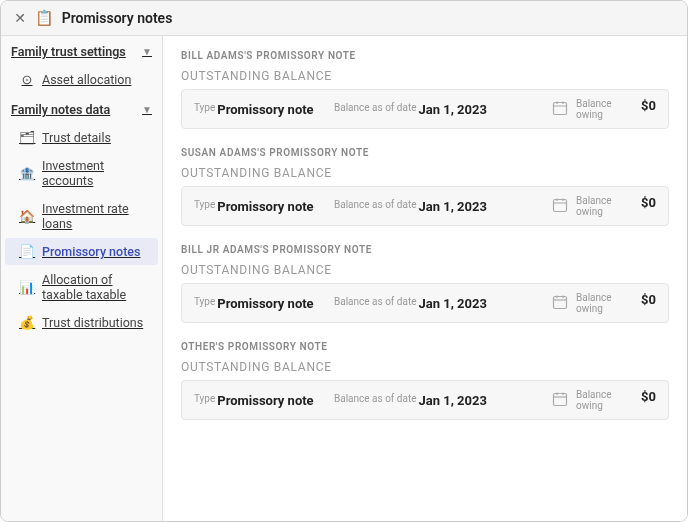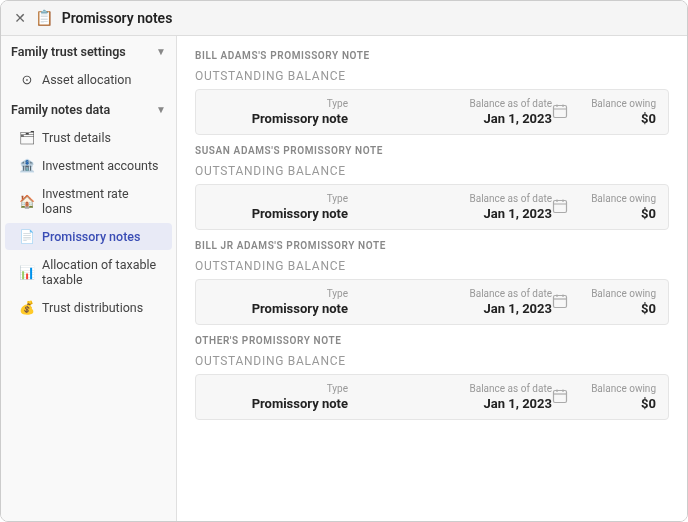--- a/index.html
+++ b/index.html
@@ -44,26 +44,27 @@
       font-weight: 600;
       color: #222;
     }
     .main-content {
       display: flex;
       flex: 1;
       overflow: hidden;
     }
     
     .sidebar {
-      width: 176px;
+      width: 162px;
       flex-shrink: 0;
       background: #f9f9f9;
       border-right: 1px solid #e0e0e0;
       overflow-y: auto;
       padding-bottom: 20px;
+      text-decoration: underline;
     }
     .sidebar-section-header {
       display: flex;
       align-items: center;
       justify-content: space-between;
       padding: 8px 10px 6px 10px;
       font-size: 12.5px;
       font-weight: 600;
       color: #333;
       cursor: pointer;
@@ -98,21 +99,21 @@
     .content-area {
       flex: 1;
       overflow-y: auto;
       padding: 0;
       background: #fff;
     }
     .content-inner {
       padding: 14px 18px;
     }
     .person-section {
-      margin-bottom: 10px;
+      margin-bottom: 18px;
     }
     .person-title {
       font-size: 10px;
       font-weight: 600;
       color: #888;
       letter-spacing: 0.06em;
       text-transform: uppercase;
       margin-bottom: 8px;
     }
     .balance-label {
@@ -127,23 +128,22 @@
       display: flex;
       align-items: center;
       background: #f7f7f7;
       border: 1px solid #e5e5e5;
       border-radius: 4px;
       padding: 8px 12px;
       gap: 0;
     }
     .balance-cell {
       display: flex;
-      flex-direction: column;
+      flex-direction: row;
       gap: 2px;
-      align-items: flex-end;
     }
     .balance-cell.type { width: 140px; }
     .balance-cell.date { flex: 1; }
     .balance-cell.owing { width: 80px; }
     .balance-cell-label {
       font-size: 10px;
       color: #999;
     }
     .balance-cell-value {
       font-size: 13px;

